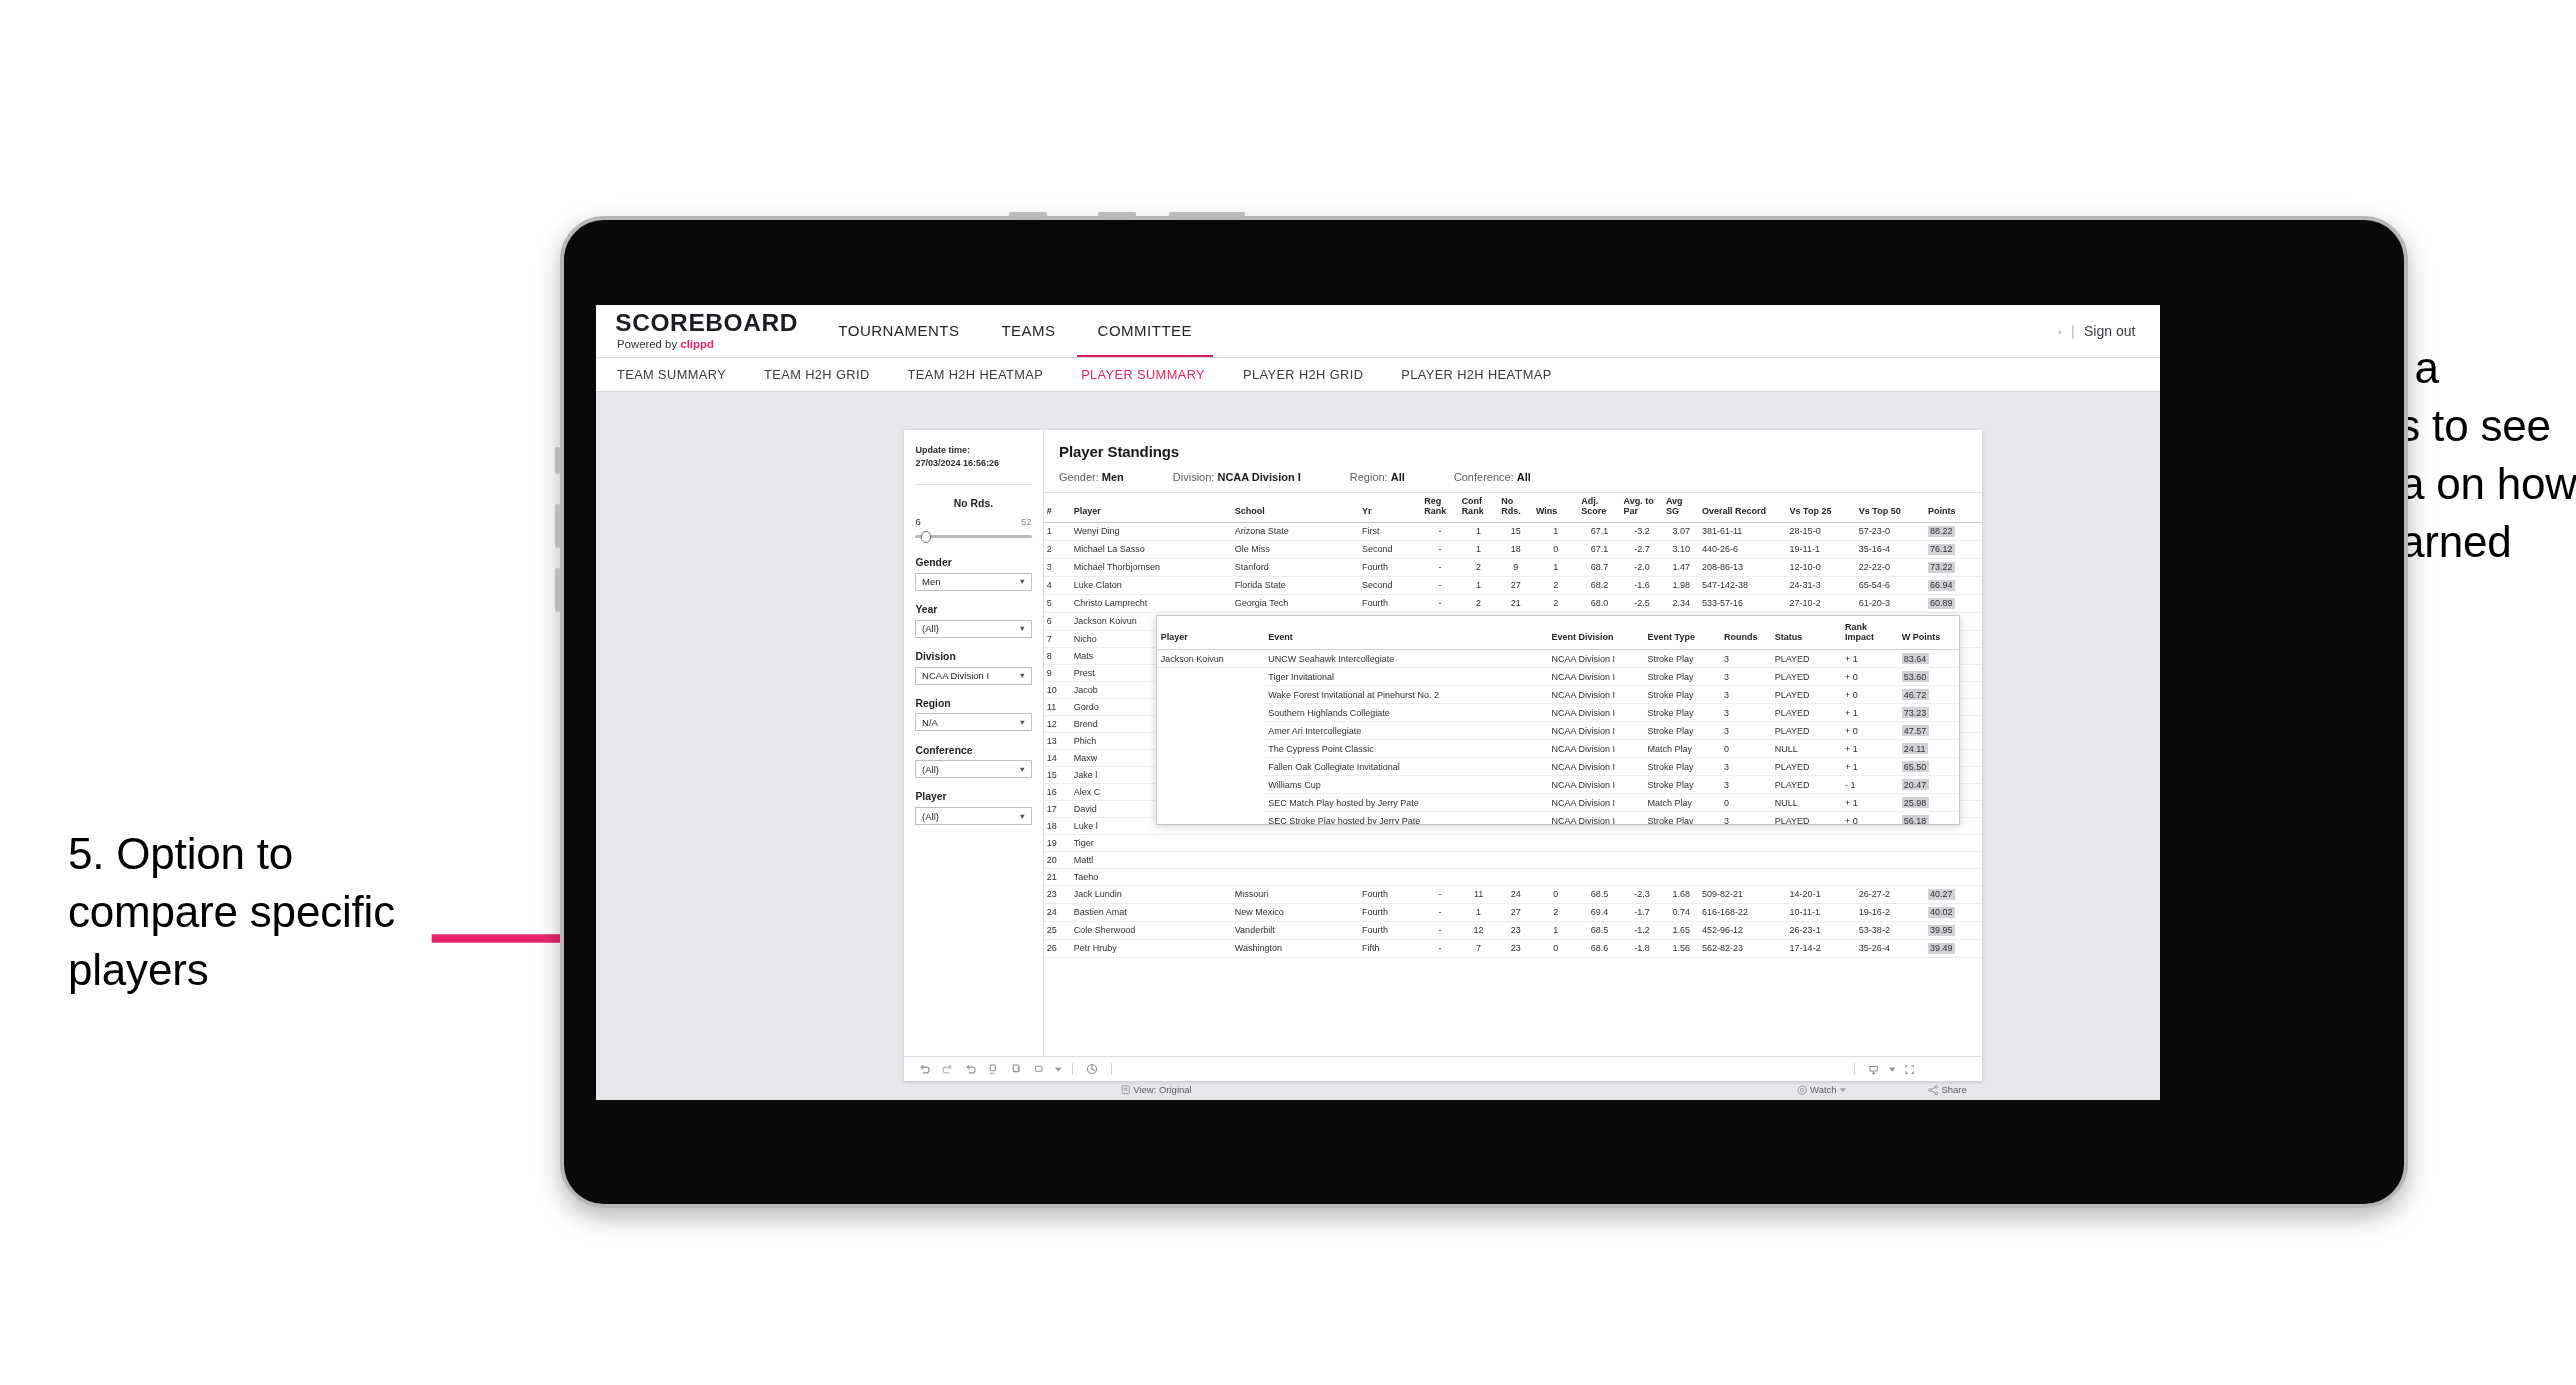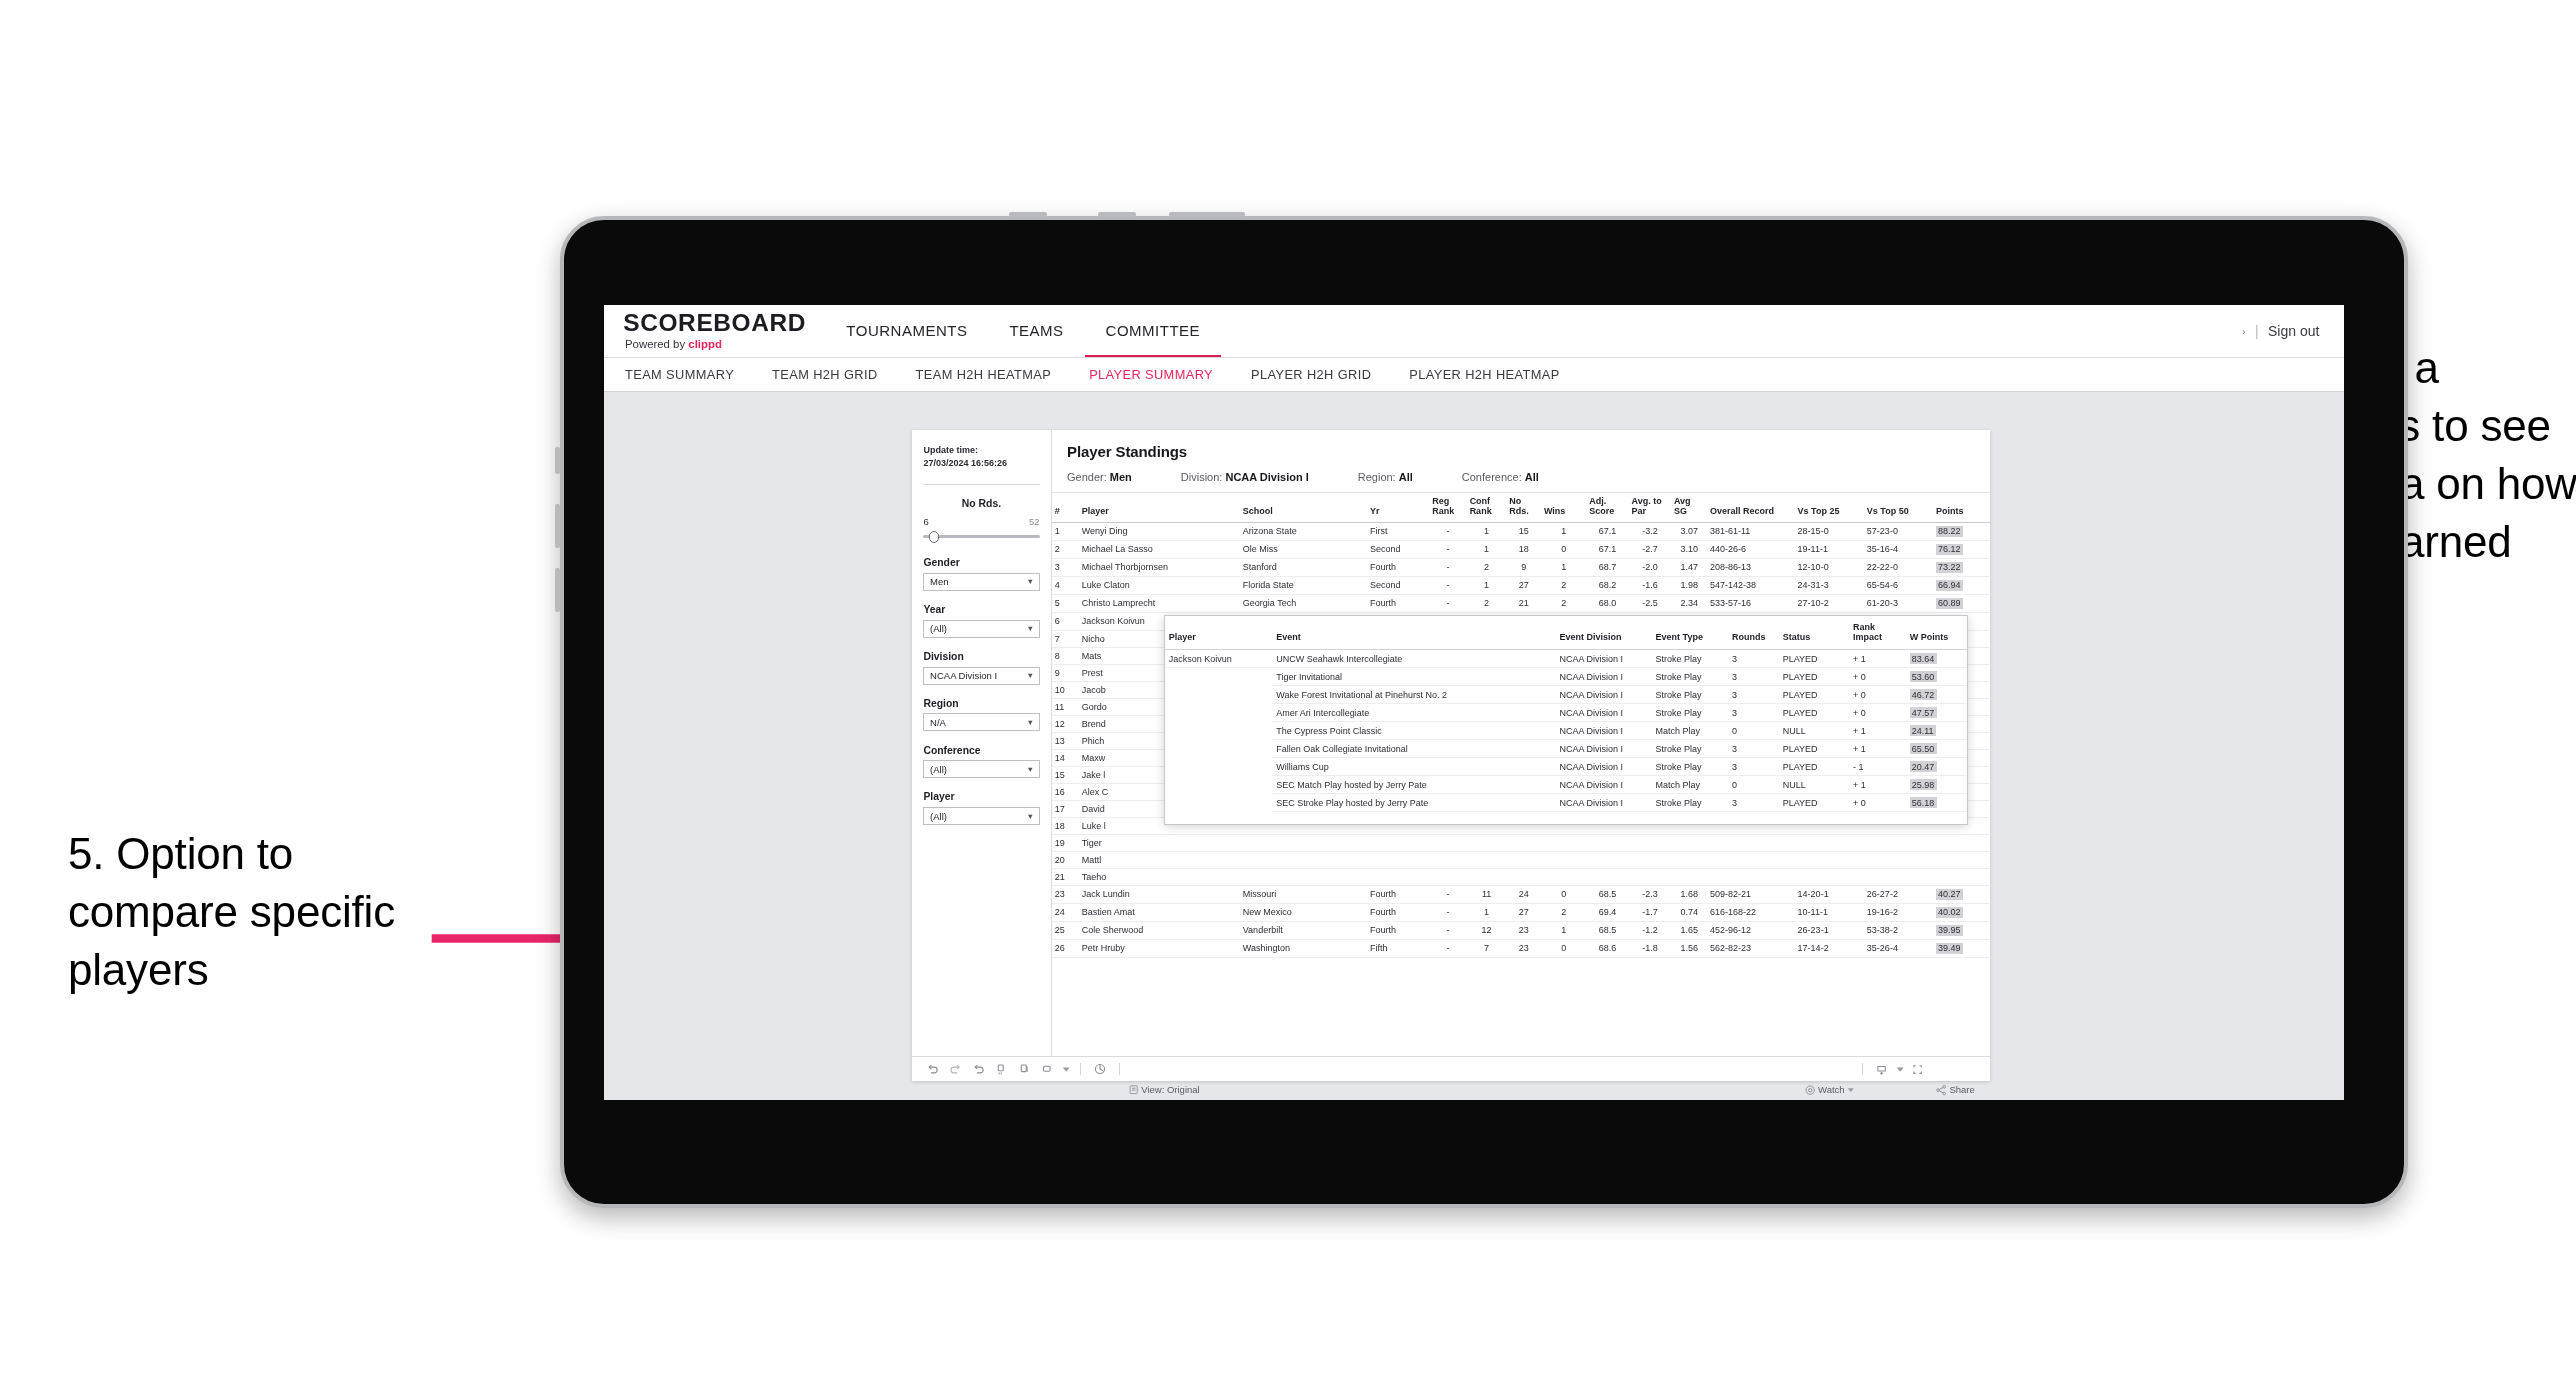--- a/index.html
+++ b/index.html
@@ -38,22 +38,22 @@
   .tab-btn { position:absolute; background:#b9babe; border-radius:1.9px; }
   #btn-top1 { top:-8.5px; left:445px; width:38px; height:5.7px; }
   #btn-top2 { top:-8.5px; left:534px; width:38px; height:5.7px; }
   #btn-top3 { top:-8.5px; left:605px; width:76px; height:5.7px; }
   #btn-left1 { left:-9.5px; top:227px; width:5.7px; height:26.5px; }
   #btn-left2 { left:-9.5px; top:284px; width:5.7px; height:44px; }
   #btn-left3 { left:-9.5px; top:348px; width:5.7px; height:44px; }
 
   #screen {
     position: absolute;
-    left: 40px; top: 85px;
-    width: 1740px; height: 795px;
+    left: 32px; top: 85px;
+    width: 1564px; height: 795px;
     background: #14532d;
     overflow: hidden;
   }
 
   
   #topbar {
     height: 53px; background: #ffffff;
     display: flex; align-items: stretch;
     border-bottom: 0.9px solid #d9d9d9;
     position: relative;
@@ -850,20 +850,30 @@
                         </tr>
                         <tr>
                           <td class="t-pl" style="border-bottom-color: transparent;"></td>
                           <td class="t-ev">Wake Forest Invitational at Pinehurst No. 2</td>
                           <td class="t-ed">NCAA Division I</td>
                           <td class="t-et">Stroke Play</td>
                           <td class="t-rd">3</td>
                           <td class="t-st">PLAYED</td>
                           <td class="t-ri">+ 0</td>
                           <td class="t-wp"><span class="ptsbar">46.72</span></td>
+                        </tr>
+                        <tr>
+                          <td class="t-pl" style="border-bottom-color: transparent;"></td>
+                          <td class="t-ev">Southern Highlands Collegiate</td>
+                          <td class="t-ed">NCAA Division I</td>
+                          <td class="t-et">Stroke Play</td>
+                          <td class="t-rd">3</td>
+                          <td class="t-st">PLAYED</td>
+                          <td class="t-ri">+ 1</td>
+                          <td class="t-wp"><span class="ptsbar">73.23</span></td>
                         </tr>
                         <tr>
                           <td class="t-pl" style="border-bottom-color: transparent;"></td>
                           <td class="t-ev">Amer Ari Intercollegiate</td>
                           <td class="t-ed">NCAA Division I</td>
                           <td class="t-et">Stroke Play</td>
                           <td class="t-rd">3</td>
                           <td class="t-st">PLAYED</td>
                           <td class="t-ri">+ 0</td>
                           <td class="t-wp"><span class="ptsbar">47.57</span></td>

